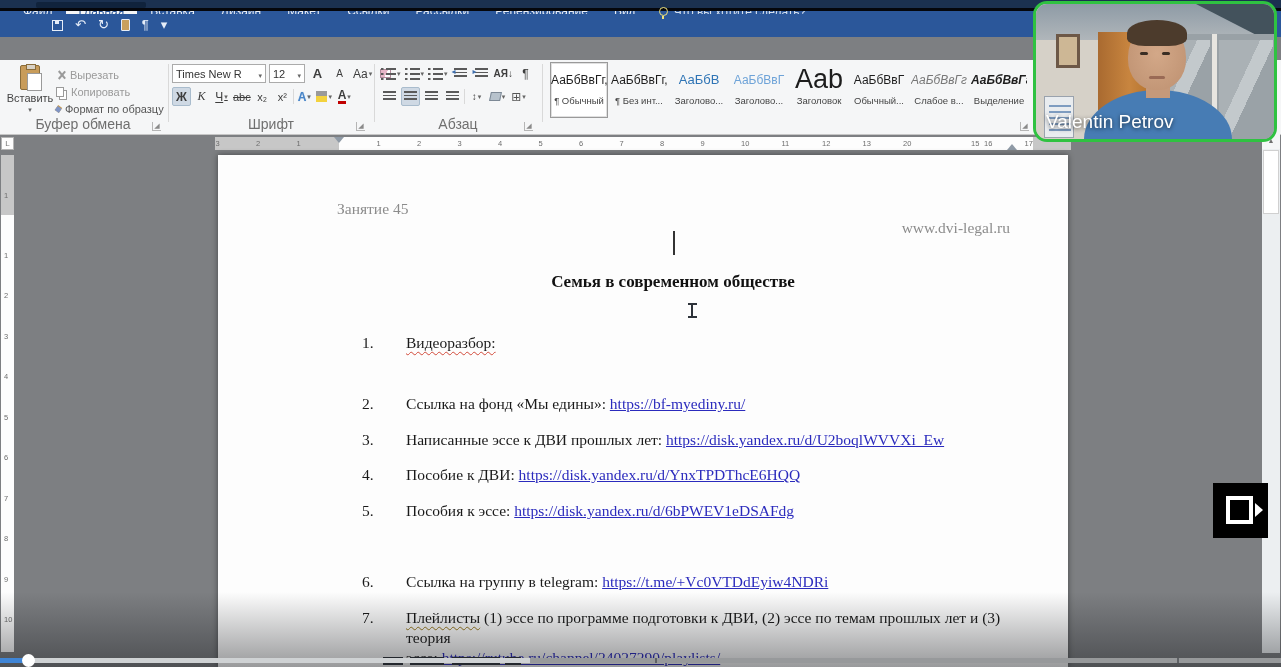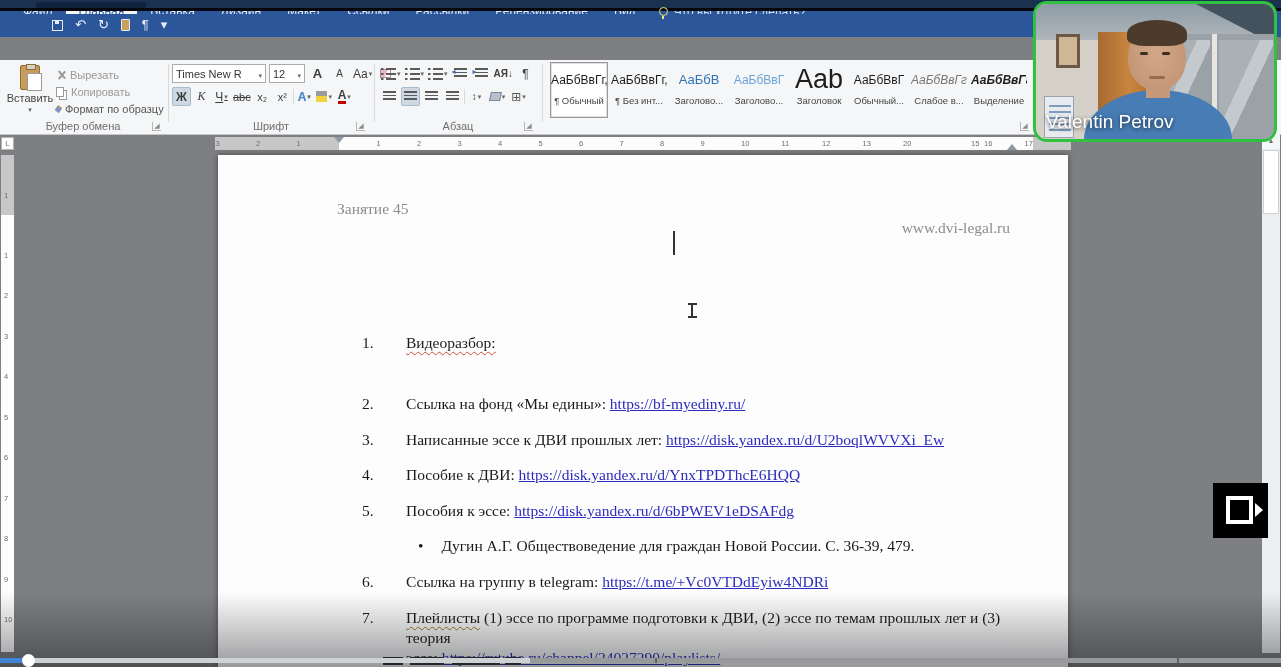--- a/index.html
+++ b/index.html
@@ -25,21 +25,21 @@
   .tabrow { left:0; top:37px; width:1281px; height:23px; background:#2b579a; display:flex; align-items:stretch; padding-left:10px; }
   .tab { color:#e8eef7; font-size:12px; padding:4px 13px 0 13px; cursor:default; }
   .tab.active { background:#f5f6f7; color:#2b579a; }
   .tellme { display:flex; align-items:center; gap:6px; color:#d3e0f0; font-size:12px; padding:0 10px; }
   .ic-bulb { width:9px; height:9px; border:1.4px solid #efe27a; border-radius:50%; position:relative; }
   .ic-bulb::after { content:""; position:absolute; left:2.5px; top:8px; width:2px; height:3px; background:#efe27a; }
 
   
   .ribbon { left:0; top:60px; width:1281px; height:75px; background:#f5f6f7; border-bottom:1px solid #c6c6c6; font-size:11px; color:#444; }
   .gsep { position:absolute; top:4px; bottom:12px; width:1px; background:#d9d9d9; }
-  .glabel { position:absolute; bottom:2px; font-size:11px; color:#6f6f6f; text-align:center; }
+  .glabel { position:absolute; bottom:2px; font-size:14px; color:#6f6f6f; text-align:center; }
   .launcher { position:absolute; bottom:3px; font-size:7px; color:#8a8a8a; border:1px solid #b5b5b5; border-top:none; border-right:none; width:9px; height:9px; line-height:8px; text-align:center; }
   .bigbtn { position:absolute; left:8px; top:4px; width:44px; height:62px; display:flex; flex-direction:column; align-items:center; gap:2px; border:1px solid transparent; }
   .ic-paste { width:20px; height:25px; background:#c89c5a; border:1px solid #8a6d3b; border-radius:2px; position:relative; }
   .ic-paste::before { content:""; position:absolute; left:5px; top:-2px; width:8px; height:4px; background:#d8d2c6; border:1px solid #8a6d3b; }
   .ic-paste::after { content:""; position:absolute; left:6px; top:7px; width:13px; height:16px; background:#fff; border:1px solid #9a9a9a; }
   .bigbtn .lbl { color:#444; }
   .srow { position:absolute; left:56px; display:flex; align-items:center; gap:4px; height:15px; color:#9a9a9a; }
   .ic-cut { width:10px; height:10px; position:relative; }
   .ic-cut::before,.ic-cut::after { content:""; position:absolute; left:4.5px; top:0; width:1.5px; height:10px; background:#9a9a9a; }
   .ic-cut::before { transform:rotate(40deg); } .ic-cut::after { transform:rotate(-40deg); }
@@ -377,43 +377,41 @@
     <span class="rnum" style="top: 338.5px;">7</span>
     <span class="rnum" style="top: 379px;">8</span>
     <span class="rnum" style="top: 419.5px;">9</span>
     <span class="rnum" style="top: 460px;">10</span>
   </div>
 
 <div class="abs page">
   <div class="hdr" style="left:119px; top:45px;">Занятие 45</div>
   <div class="hdr" style="right:58px; top:64px;">www.dvi-legal.ru</div>
   <div class="caret-line"></div>
+  <div class="doc-title" style="top:117px;">Семья в современном обществе</div>
 
   <div class="doc-item" style="top:178px;">
     <span class="num">1.</span>
     <span class="body"><span class="spell-r">Видеоразбор:</span><span></span></span>
   </div>
   <div class="doc-item" style="top:239px;">
     <span class="num">2.</span>
     <span class="body"><span>Ссылка на фонд «Мы едины»: </span><a class="dlink">https://bf-myediny.ru/</a></span>
   </div>
   <div class="doc-item" style="top:275px;">
     <span class="num">3.</span>
     <span class="body"><span>Написанные эссе к ДВИ прошлых лет: </span><a class="dlink">https://disk.yandex.ru/d/U2boqlWVVXi_Ew</a></span>
   </div>
   <div class="doc-item" style="top:310px;">
     <span class="num">4.</span>
     <span class="body"><span>Пособие к ДВИ: </span><a class="dlink">https://disk.yandex.ru/d/YnxTPDThcE6HQQ</a></span>
   </div>
   <div class="doc-item" style="top:346px;">
     <span class="num">5.</span>
     <span class="body"><span>Пособия к эссе: </span><a class="dlink">https://disk.yandex.ru/d/6bPWEV1eDSAFdg</a></span>
-  </div>
-  <div class="sub-bullet">
-    <span class="mk">•</span><span>Дугин А.Г. Обществоведение для граждан Новой России. С. 36-39, 479.</span>
   </div>
   <div class="doc-item" style="top:417px;">
     <span class="num">6.</span>
     <span class="body"><span>Ссылка на группу в telegram: </span><a class="dlink">https://t.me/+Vc0VTDdEyiw4NDRi</a></span>
   </div>
   <div class="doc-item" style="top:453px;">
     <span class="num">7.</span>
     <span class="body"><span class="spell-y">Плейлисты</span><span> (1) эссе по программе подготовки к ДВИ, (2) эссе по темам прошлых лет и (3) теория</span><br>
     <span>эссе: </span><a class="dlink">https://rutube.ru/channel/24027290/playlists/</a></span>
   </div>

